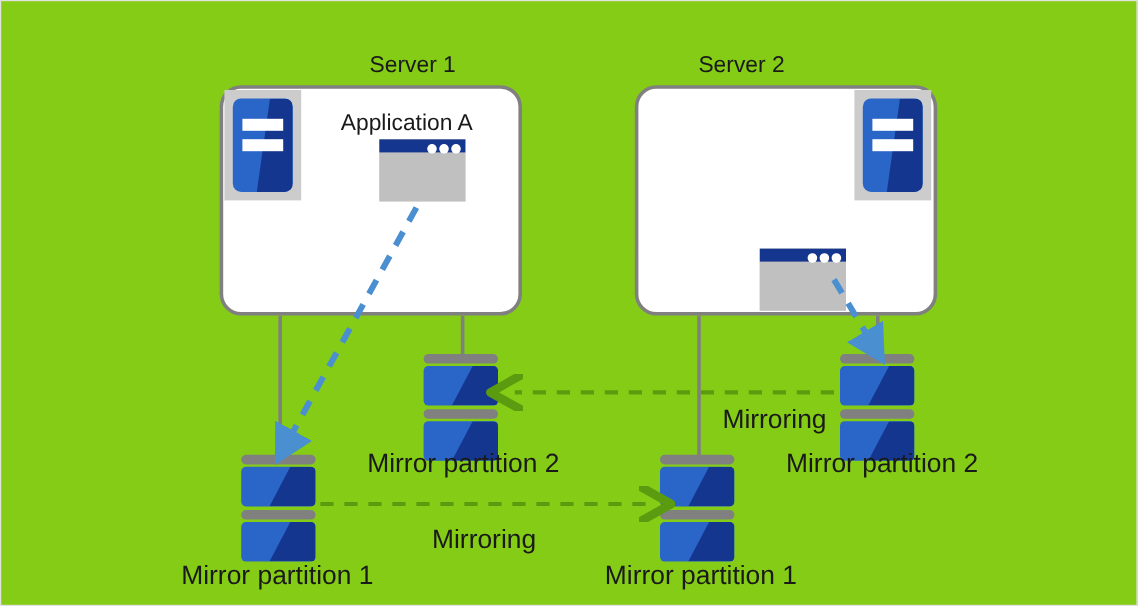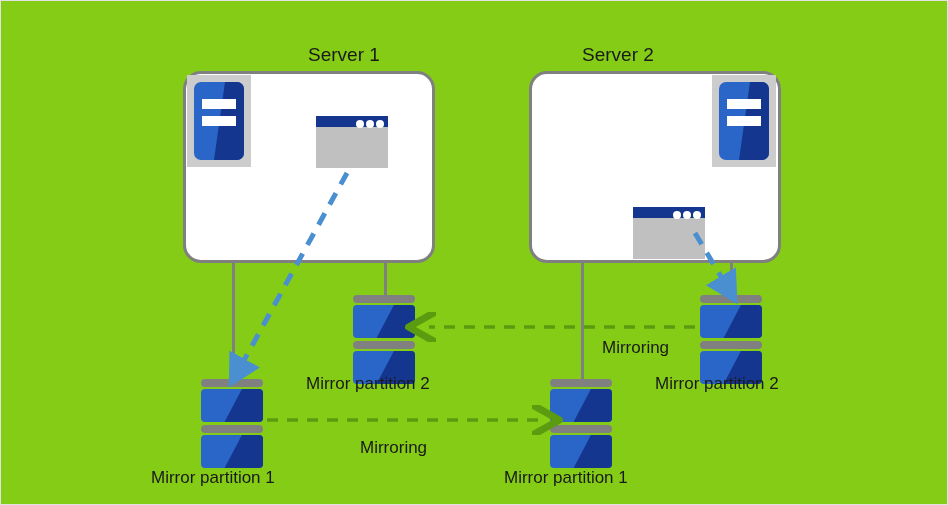--- a/index.html
+++ b/index.html
@@ -15,21 +15,21 @@
   }
 
   .lbl{
     position:absolute;
     color:#1a1a1a;
     font-size:19px;
     line-height:1;
     white-space:nowrap;
     font-family:"Liberation Sans", sans-serif;
   }
-  .lbl.small{font-size:17px;}
+  .lbl.small{font-size:22px;}
 
   
   .server-box{
     position:absolute;
     border:3px solid #808080;
     border-radius:18px;
     background:#ffffff;
     box-sizing:border-box;
   }
 
@@ -138,20 +138,21 @@
 
   <div class="server-box" style="left:182px;top:70px;width:252px;height:192px;"></div>
 
   <div class="srv-icon" style="left:186px;top:74px;width:64px;height:92px;">
     <div class="body">
       <div class="bar b1"></div>
       <div class="bar b2"></div>
     </div>
   </div>
 
+  <div class="lbl" style="left:283px;top:92px;">Application A</div>
 
   <div class="app-icon" style="left:315px;top:115px;width:72px;height:52px;">
     <div class="title"></div>
     <div class="dot d1"></div>
     <div class="dot d2"></div>
     <div class="dot d3"></div>
   </div>
 
   <div class="vline" style="left:231px;top:262px;height:118px;"></div>
   <div class="vline" style="left:383px;top:262px;height:34px;"></div>

